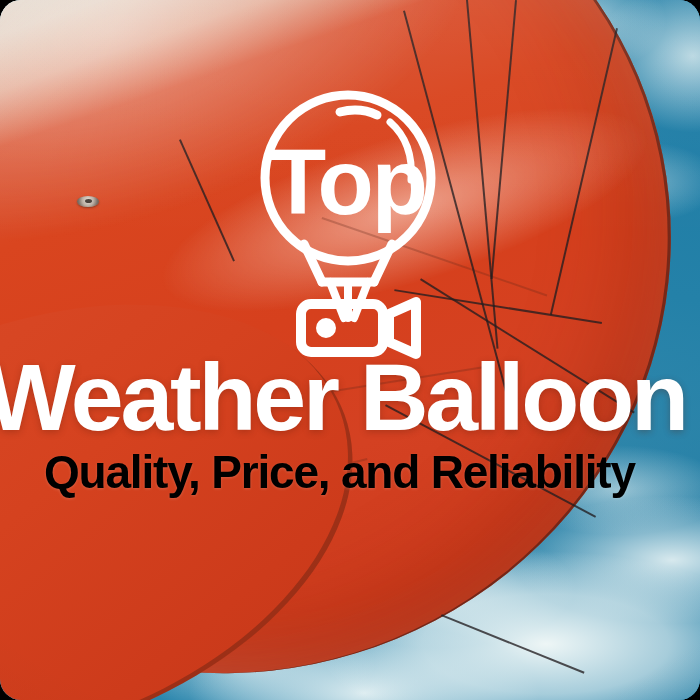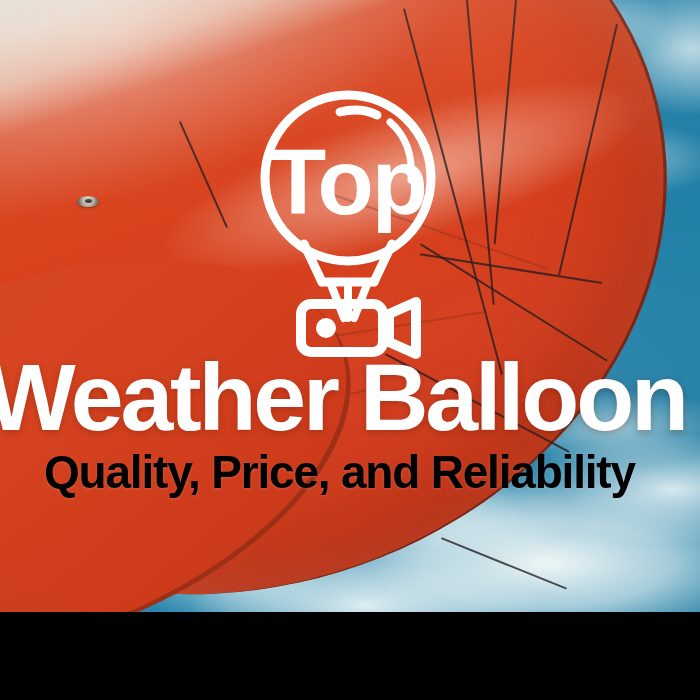--- a/index.html
+++ b/index.html
@@ -8,23 +8,24 @@
     padding: 0;
     background: #000;
   }
   body {
     font-family: "Liberation Sans", sans-serif;
   }
 
   .thumbnail {
     position: relative;
     width: 700px;
-    height: 612px;
+    height: 700px;
     overflow: hidden;
     background: #2b82a6;
+    border-radius: 21px;
   }
 
   
   .photo {
     position: absolute;
     inset: 0;
     overflow: hidden;
   }
 
   

